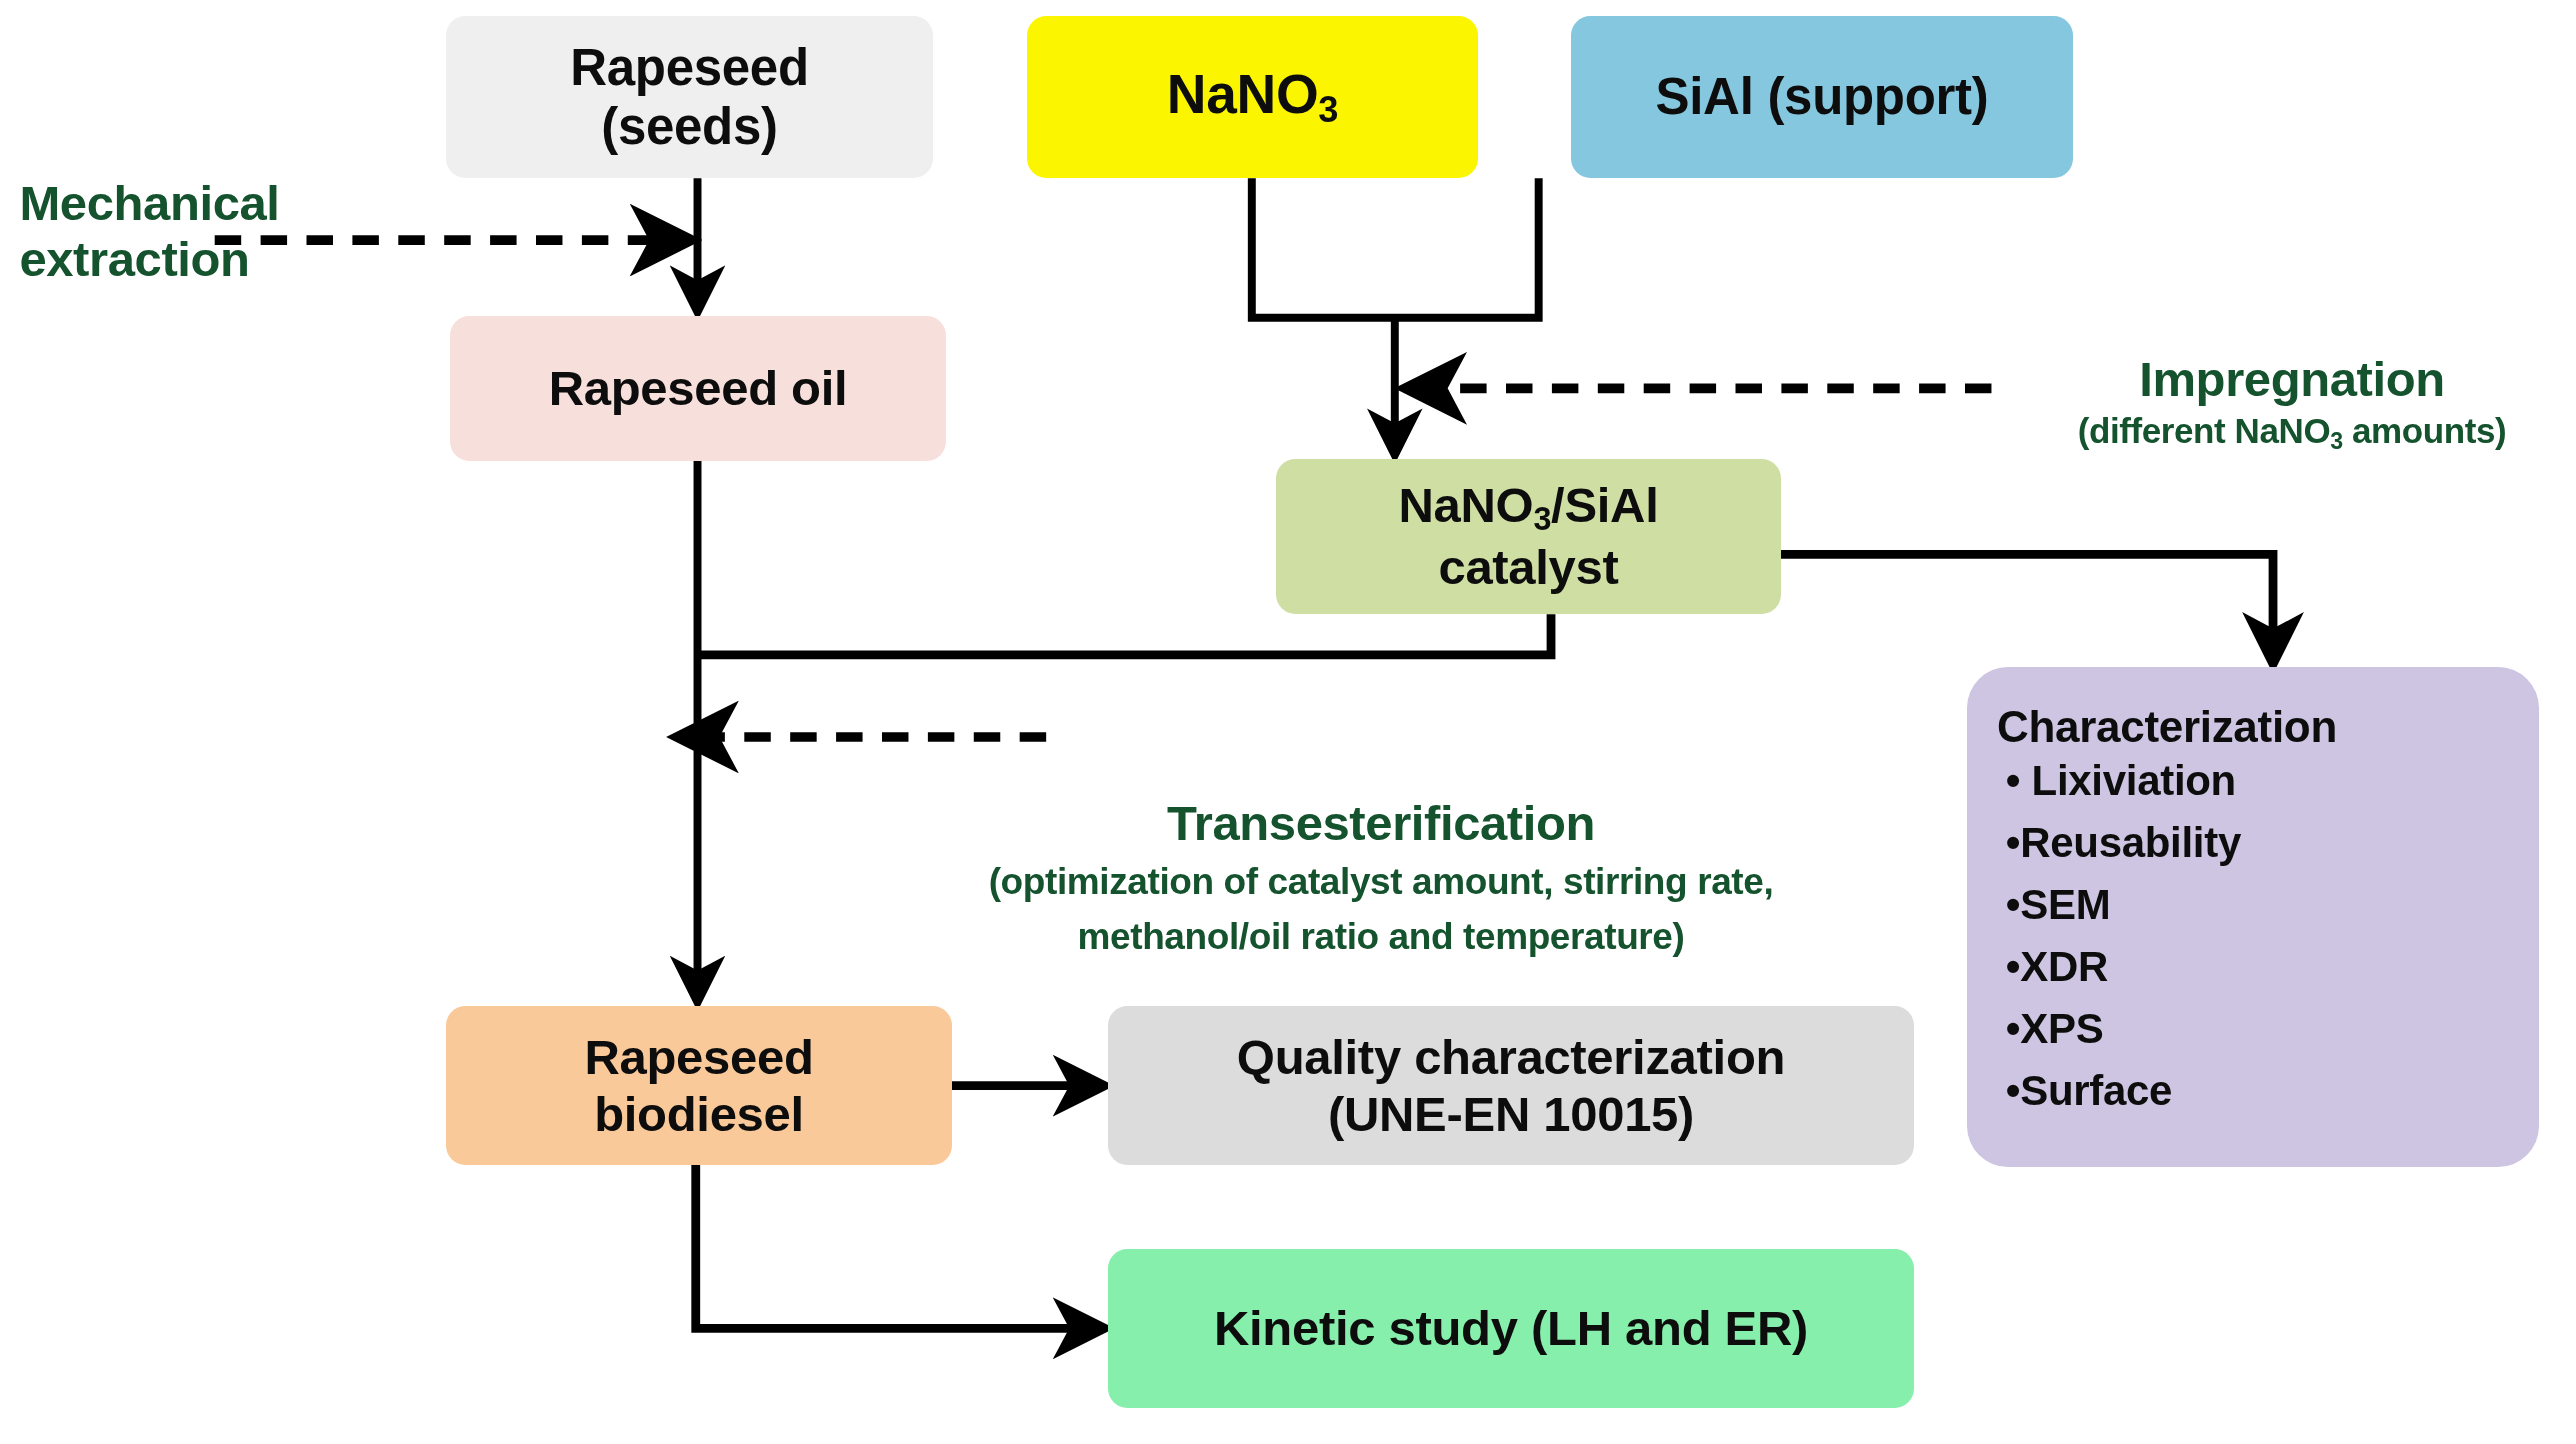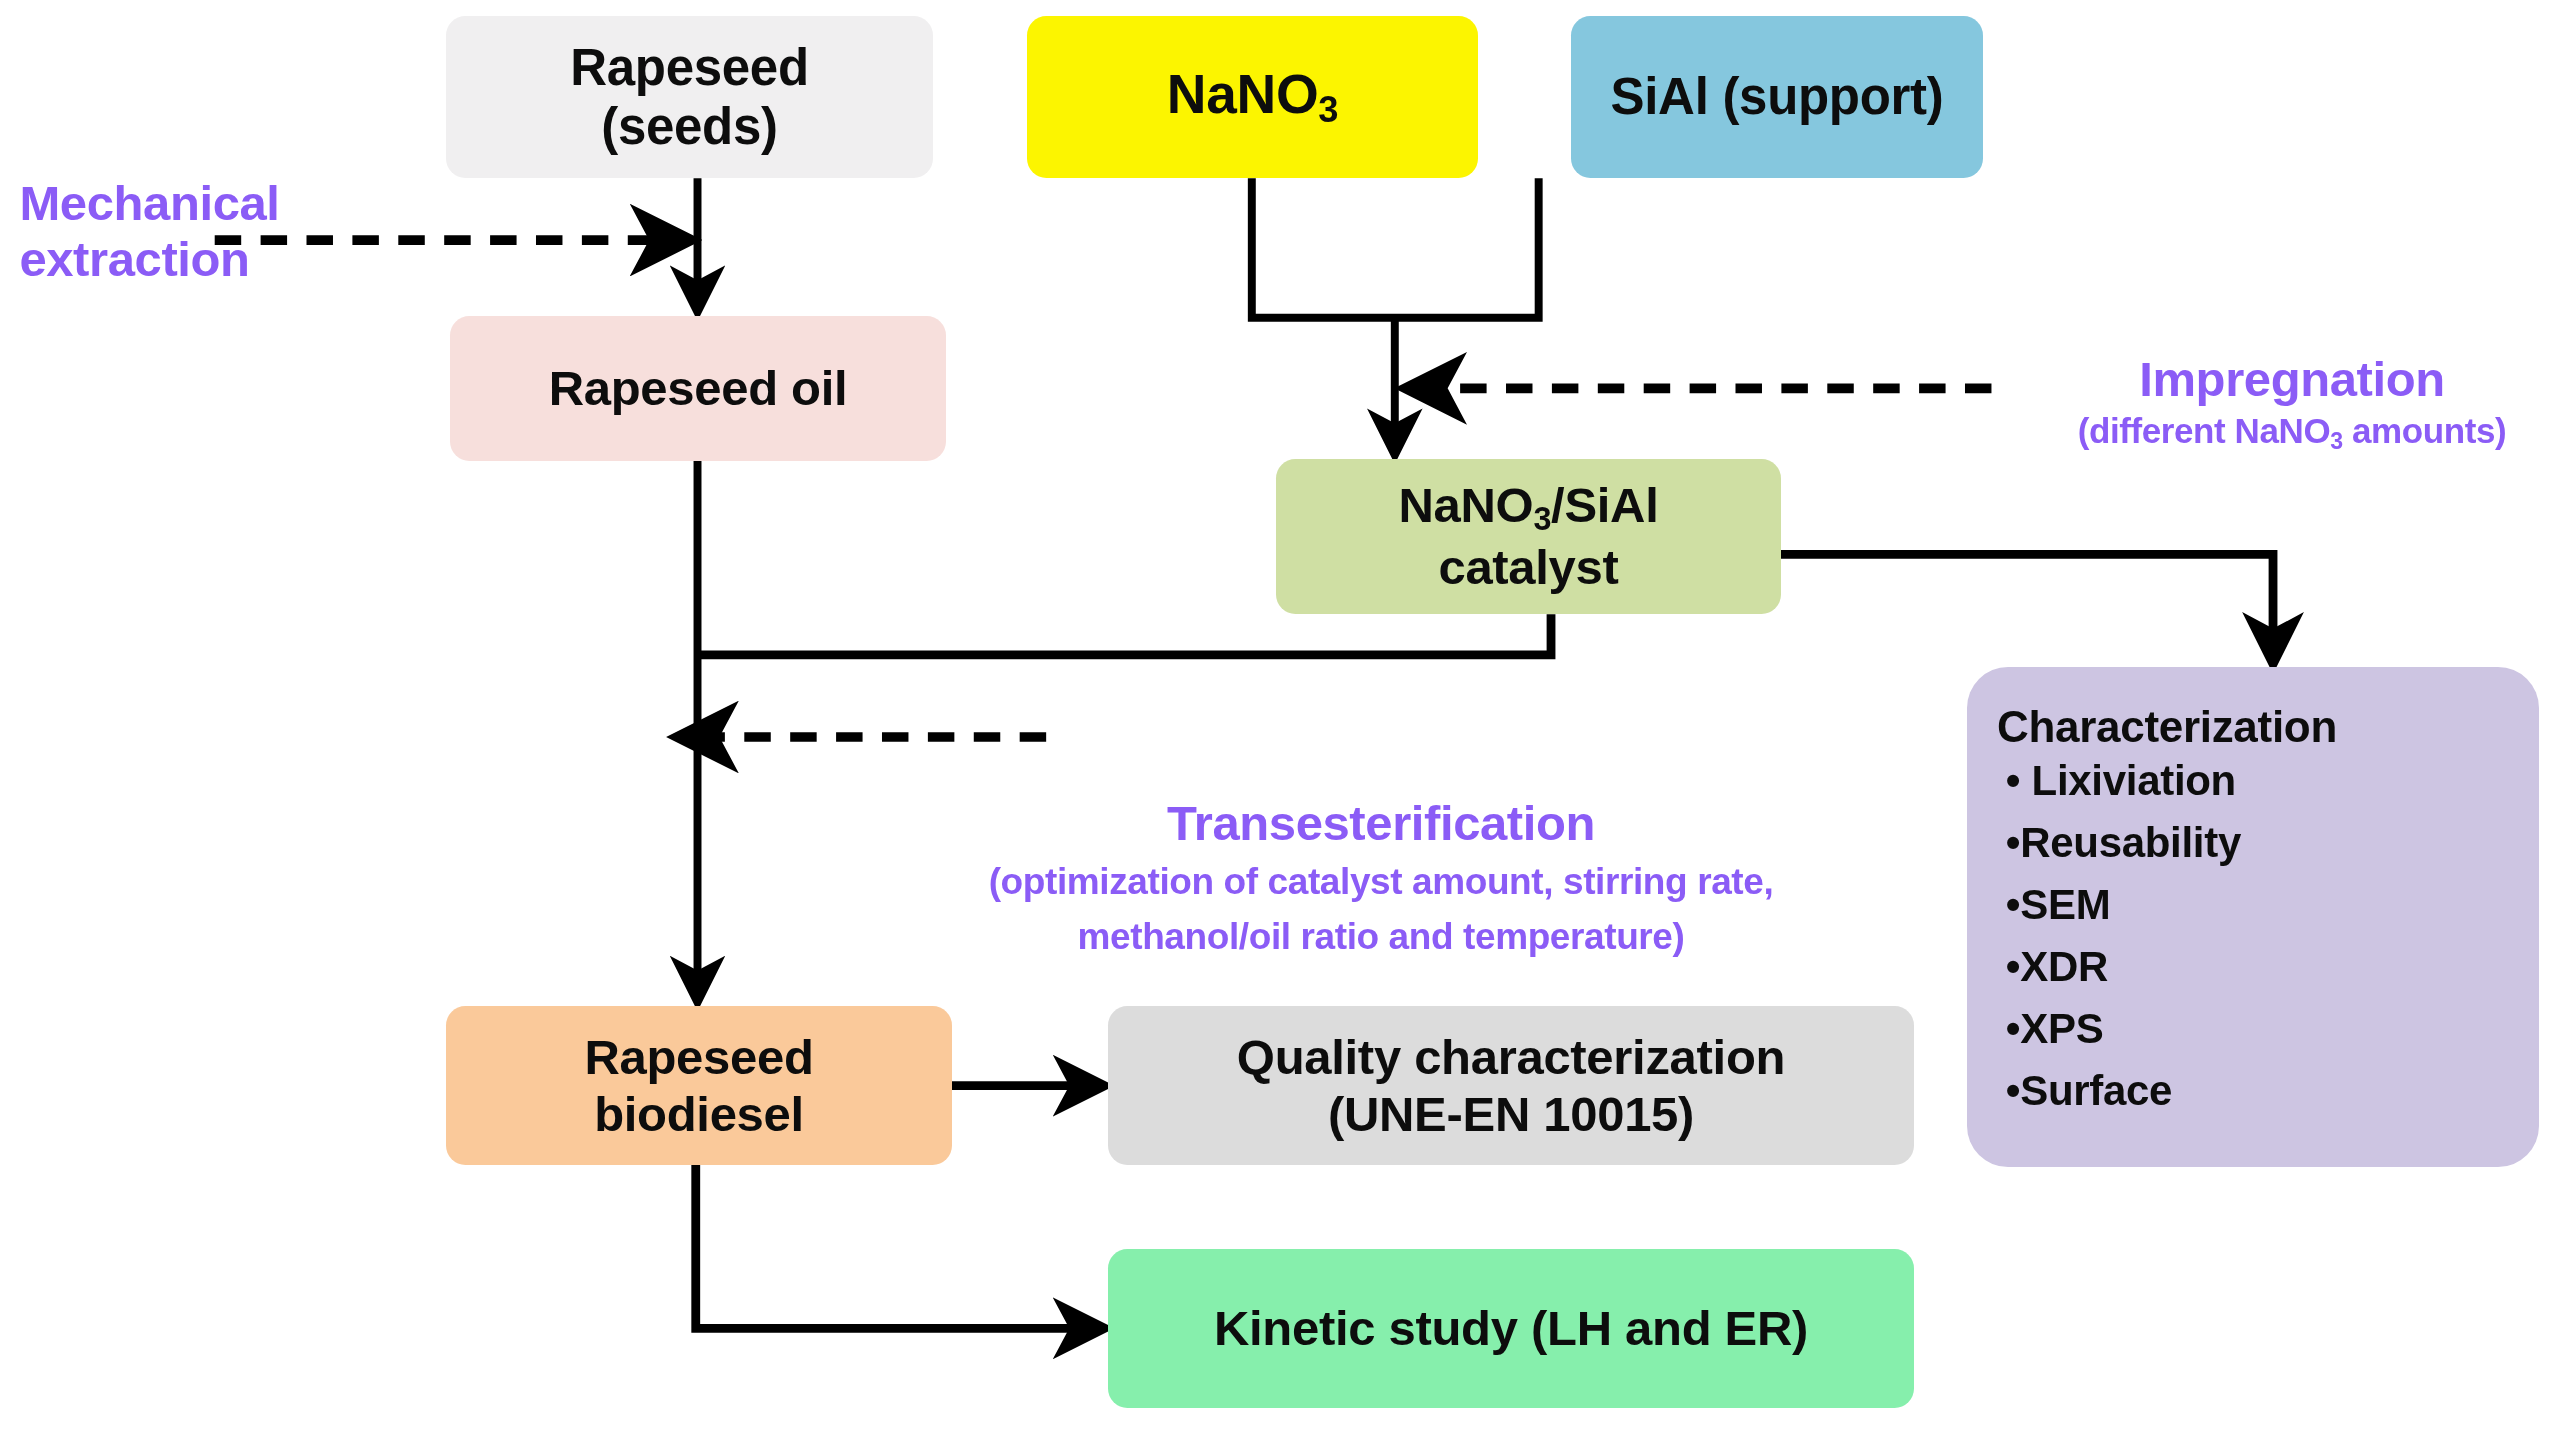--- a/index.html
+++ b/index.html
@@ -37,21 +37,21 @@
     left: 446px; top: 16px; width: 487px; height: 162px;
     background: #f0eff0;
     font-size: 51px;
   }
   #node-nano3 {
     left: 1027px; top: 16px; width: 451px; height: 162px;
     background: #fcf500;
     font-size: 55px;
   }
   #node-sial {
-    left: 1571px; top: 16px; width: 412px; height: 162px;
+    left: 1571px; top: 16px; width: 502px; height: 162px;
     background: #85c7de;
     font-size: 51px;
   }
   #node-rapeseed-oil {
     left: 450px; top: 316px; width: 496px; height: 145px;
     background: #f7dfdc;
     font-size: 49px;
   }
   #node-catalyst {
     left: 1276px; top: 459px; width: 505px; height: 155px;
@@ -96,21 +96,21 @@
   #node-kinetic {
     left: 1108px; top: 1249px; width: 806px; height: 159px;
     background: #86efac;
     font-size: 49px;
   }
 
   
   .caption {
     position: absolute;
     font-weight: bold;
-    color: #8b5cf6;
+    color: #14532d;
     line-height: 1.15;
     letter-spacing: -0.4px;
   }
   .caption sub { font-size: 0.66em; vertical-align: -0.25em; }
   #label-mechanical {
     left: 19.4px; top: 175px; font-size: 49px; text-align: left;
   }
   #label-impregnation {
     left: 2027px; top: 351px; font-size: 49px; text-align: center;
     width: 530px;

